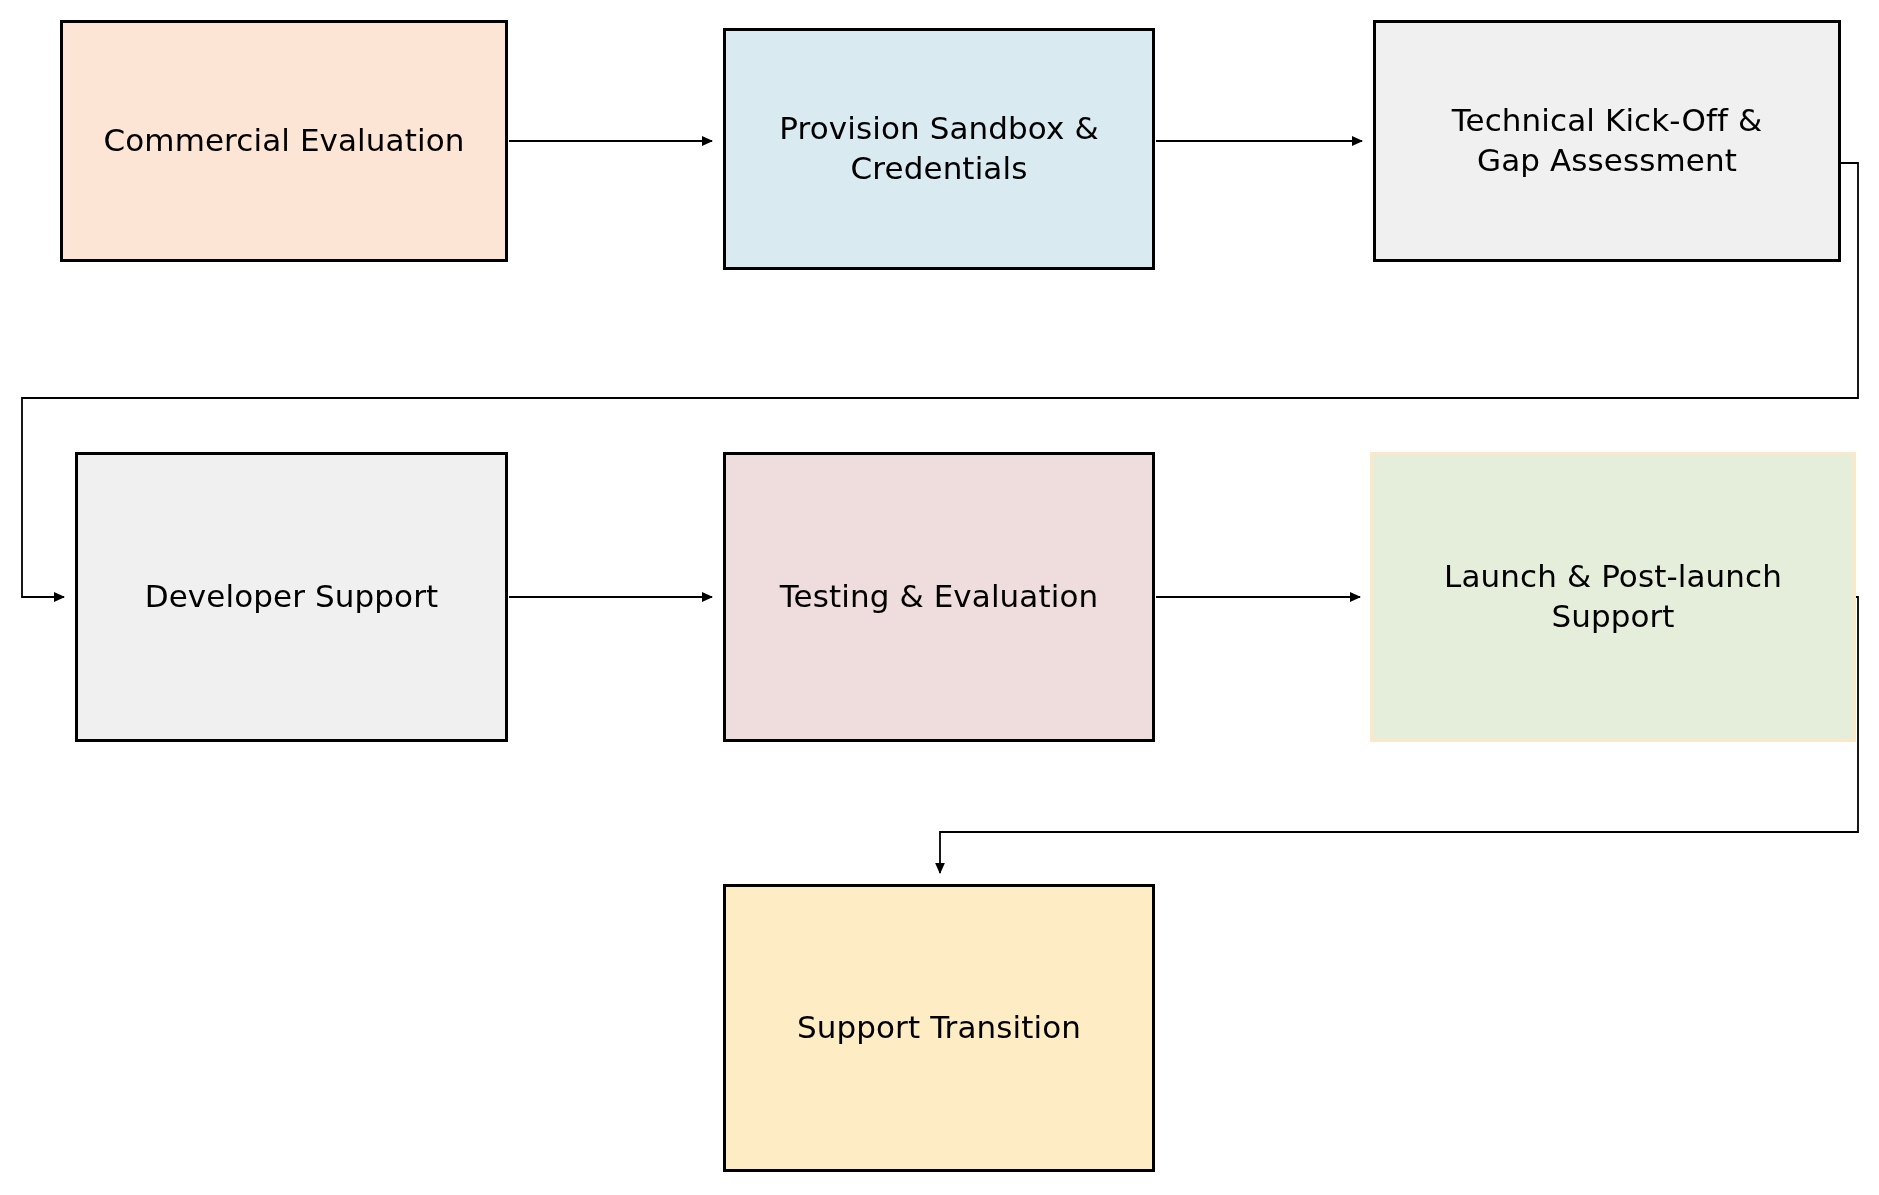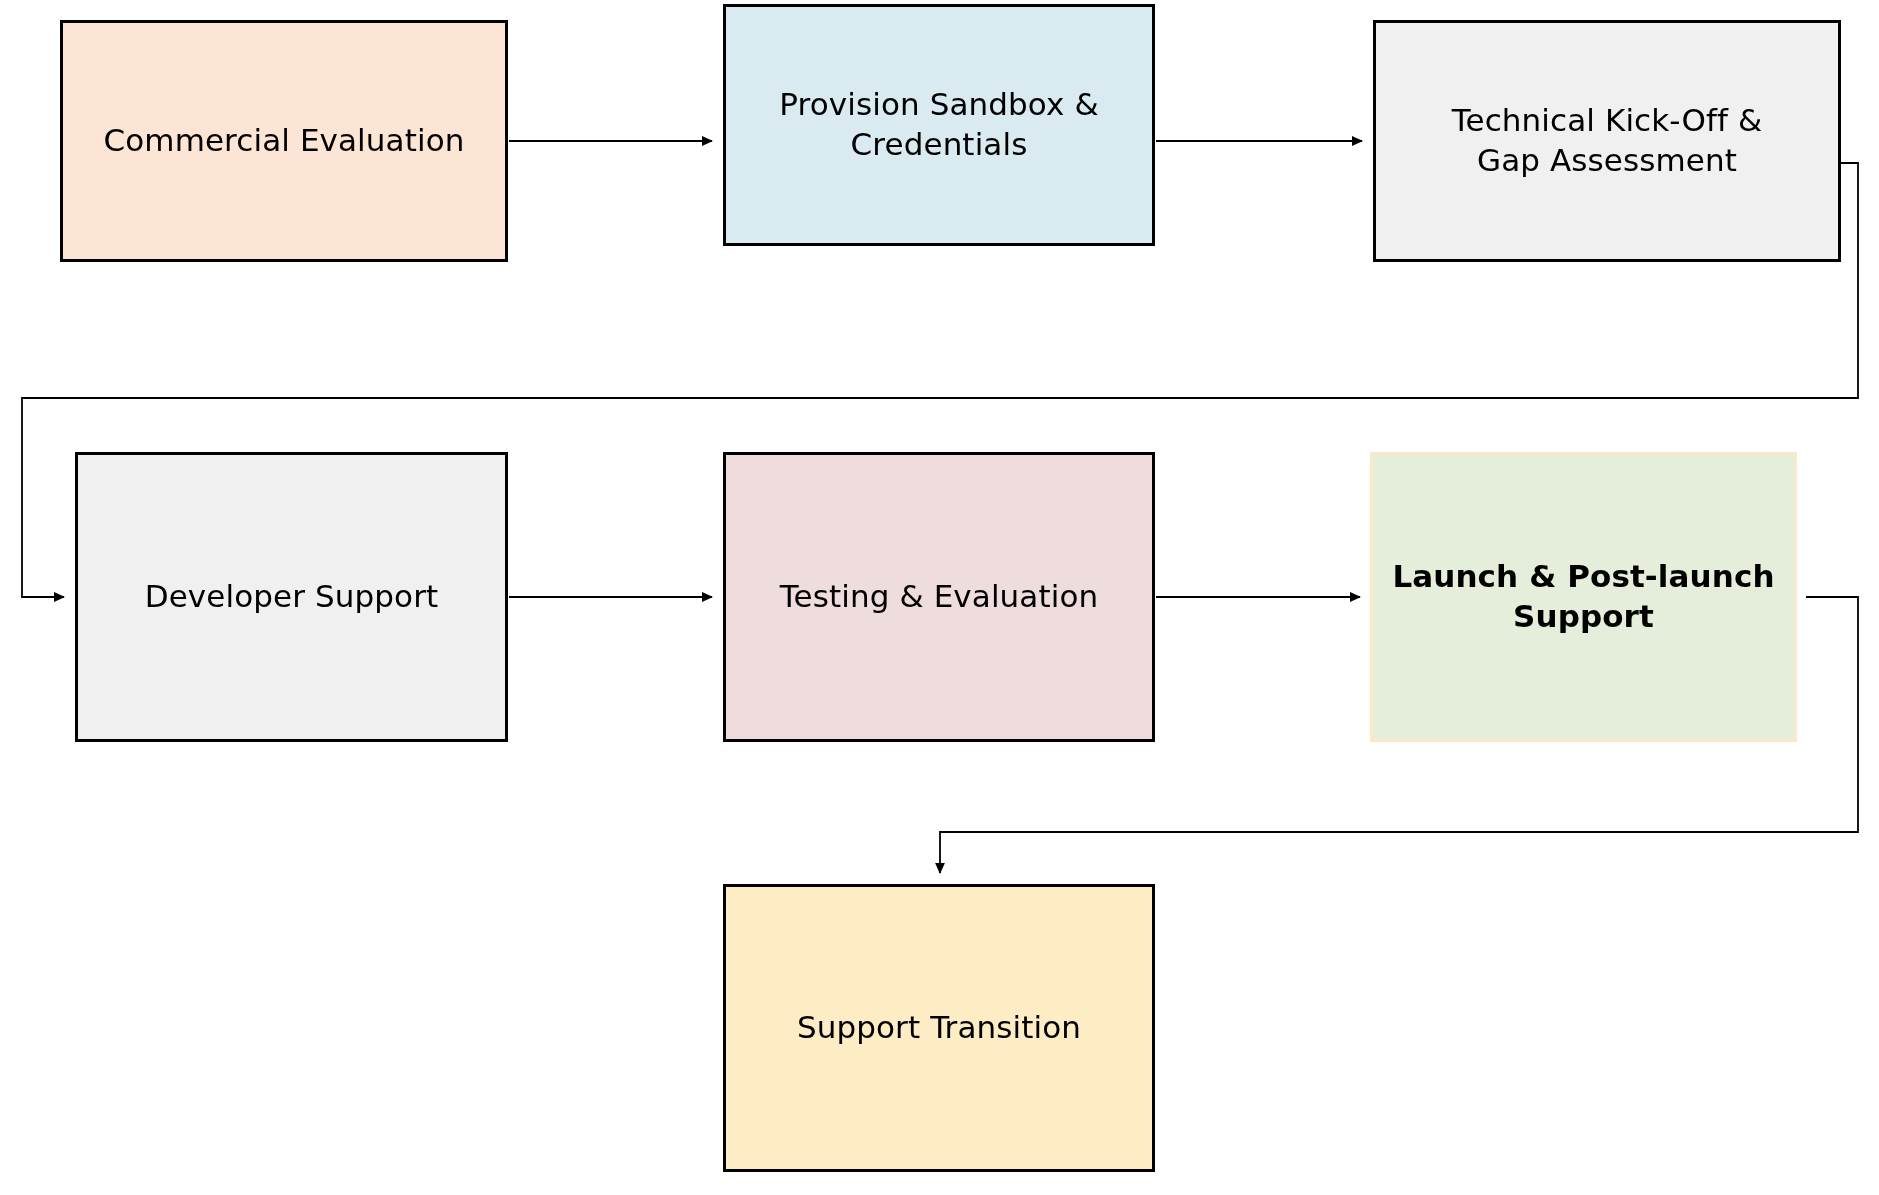--- a/index.html
+++ b/index.html
@@ -83,39 +83,39 @@
 
     <g>
       <polyline points="1806,597 1858,597 1858,832 940,832 940,873" fill="none" stroke="#000000" stroke-width="1.8" marker-end="url(#arrowhead)"></polyline>
     </g>
   </svg>
 
   <div class="node node-bordered" style="left:60px; top:20px; width:448px; height:242px; background:#FCE5D4;">
     <span class="label">Commercial Evaluation</span>
   </div>
 
-  <div class="node node-bordered" style="left:723px; top:4px; width:432px; height:242px; background:#DAEAF1;">
+  <div class="node node-bordered" style="left:723px; top:28px; width:432px; height:242px; background:#DAEAF1;">
     <span class="label">Provision Sandbox &amp;
 Credentials</span>
   </div>
 
   <div class="node node-bordered" style="left:1373px; top:20px; width:468px; height:242px; background:#F0F0F0;">
     <span class="label">Technical Kick-Off &amp;
 Gap Assessment</span>
   </div>
 
   <div class="node node-bordered" style="left:75px; top:452px; width:433px; height:290px; background:#F0F0F0;align-items:center;">
     <span class="label">Developer Support</span>
   </div>
 
   <div class="node node-bordered" style="left:723px; top:452px; width:432px; height:290px; background:#EFDCDC;align-items:center;">
     <span class="label">Testing &amp; Evaluation</span>
   </div>
 
-  <div class="node node-softborder" style="left:1370px; top:452px; width:427px; height:290px; background:#E5EEDA;font-weight:bold;">
+  <div class="node node-softborder" style="left:1370px; top:452px; width:486px; height:290px; background:#E5EEDA;">
     <span class="label">Launch &amp; Post-launch
 Support</span>
   </div>
 
   <div class="node node-bordered" style="left:723px; top:884px; width:432px; height:288px; background:#FDECC4;">
     <span class="label">Support Transition</span>
   </div>
 
 </div>
 

